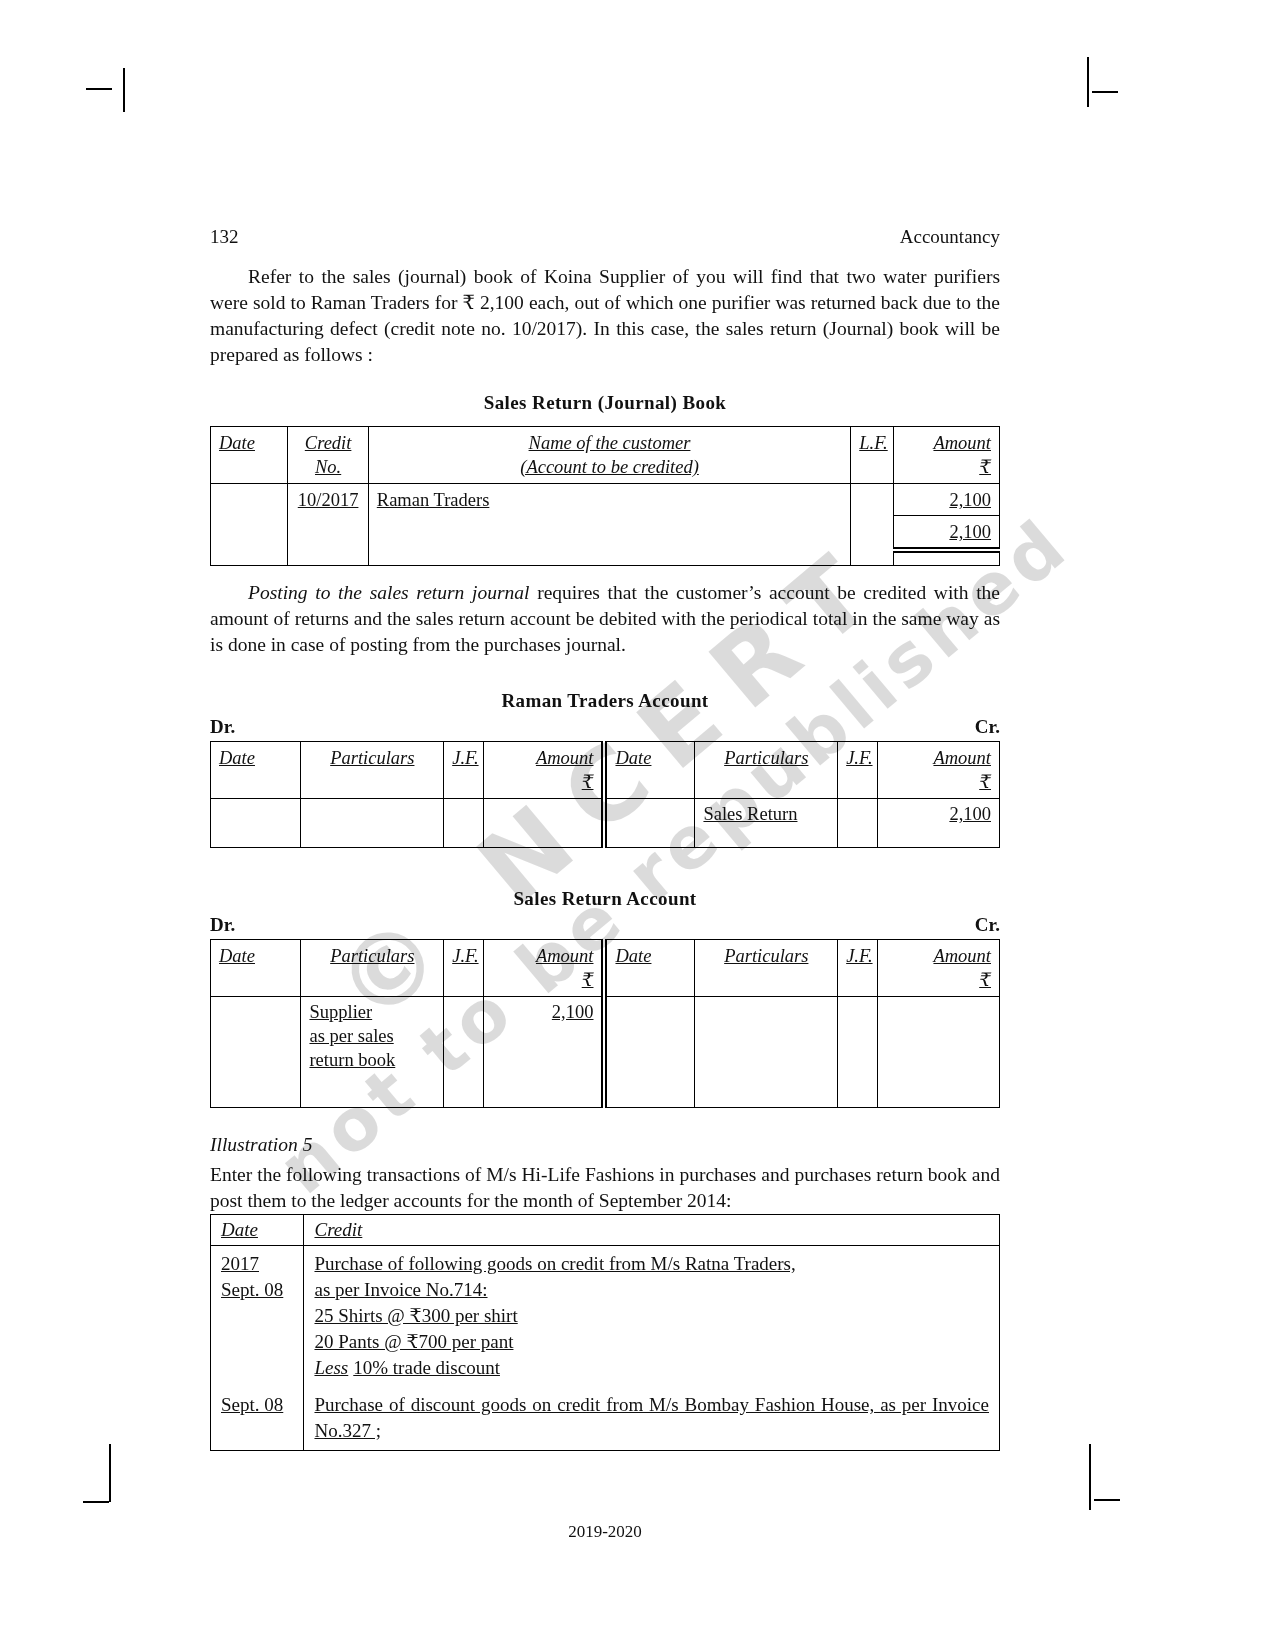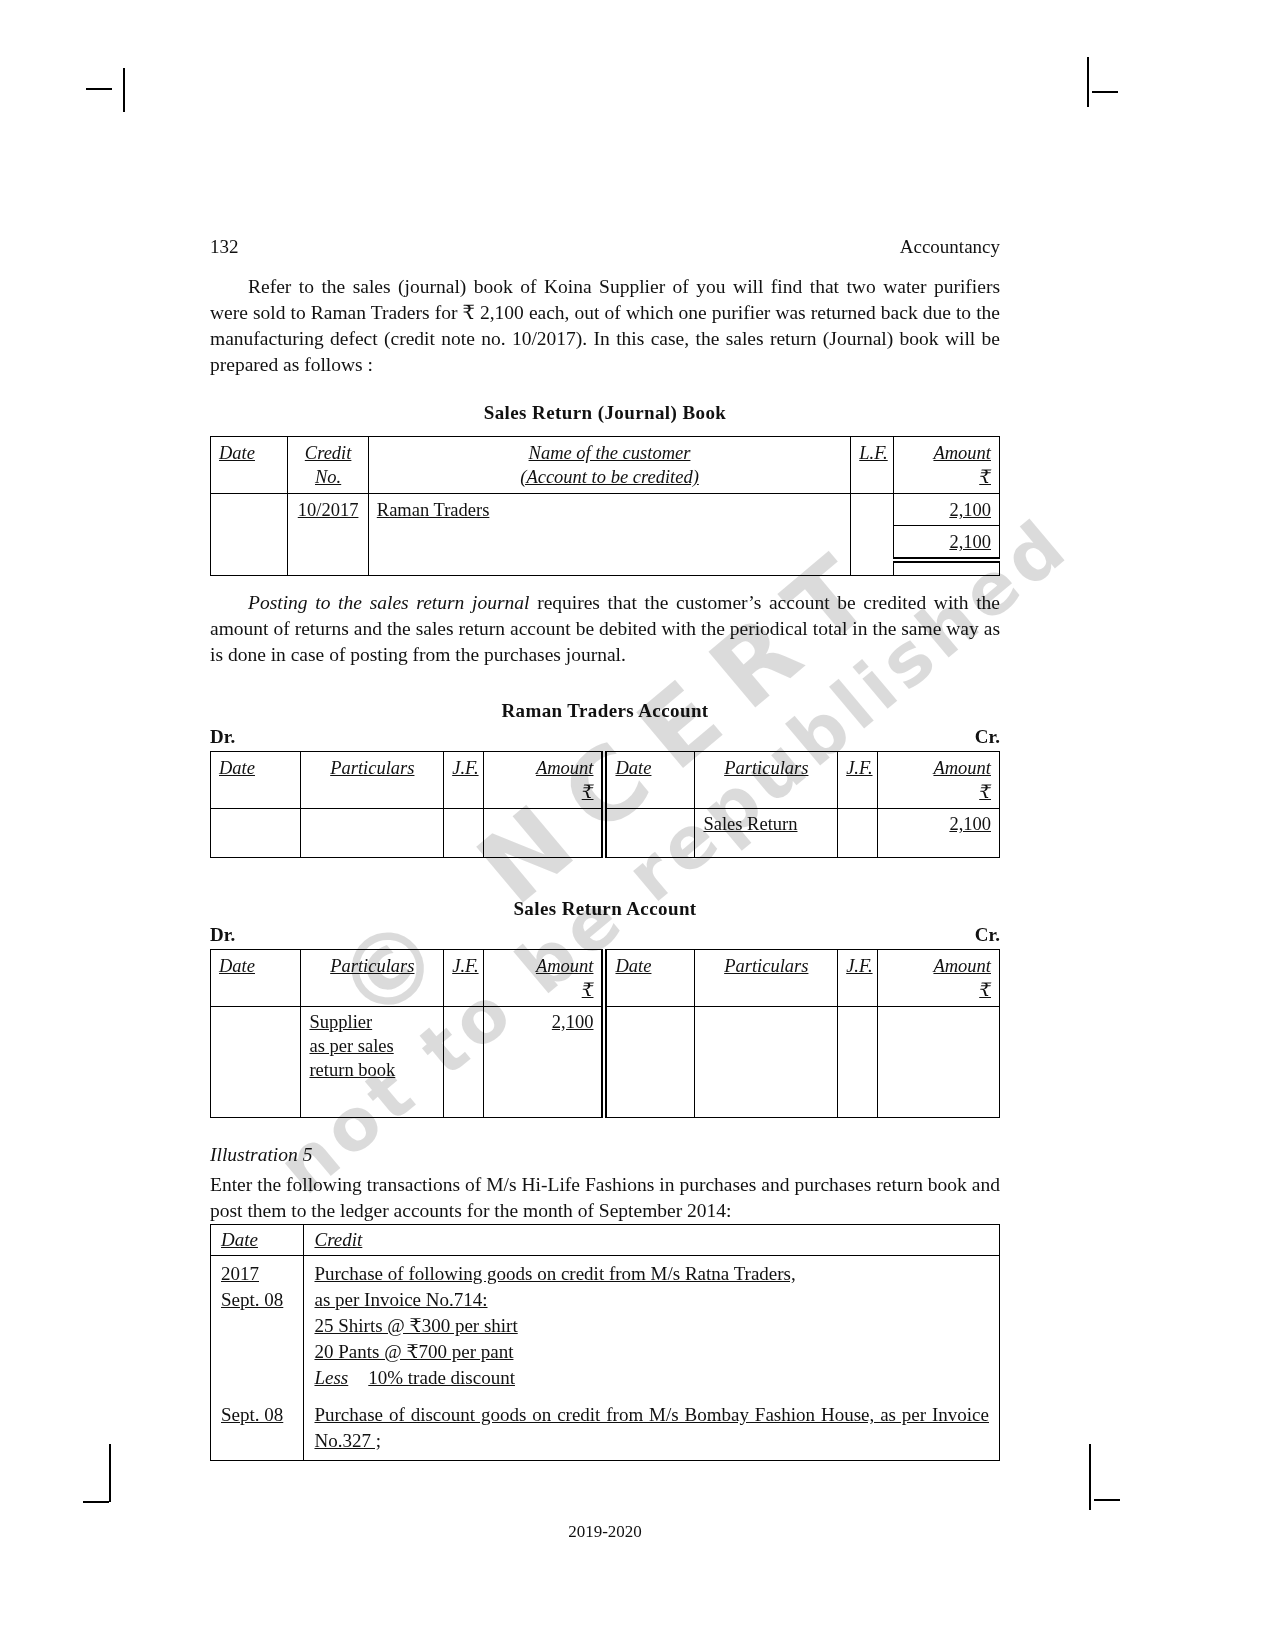--- a/index.html
+++ b/index.html
@@ -23,21 +23,21 @@
     pointer-events: none;
     z-index: 0;
   }
   .watermark .wm1 { font-size: 100px; letter-spacing: 26px; line-height: 1.05; }
   .watermark .wm2 { font-size: 72px; letter-spacing: 6px; line-height: 1.2; }
 
   
   .crop { position: absolute; background: #000; }
 
   
-  .content { position: absolute; left: 210px; top: 236px; width: 790px; z-index: 1; }
+  .content { position: absolute; left: 210px; top: 226px; width: 790px; z-index: 1; }
 
   .page-header {
     display: flex; justify-content: space-between;
     font-size: 19px; margin-bottom: 16px;
   }
 
   p.body-text {
     font-size: 19.5px; line-height: 26px;
     text-align: justify; margin: 0;
   }
@@ -73,21 +73,21 @@
   .srb .amt-double { border-bottom: 6px double #000; }
   .srb .spacer td { height: 12px; padding: 0; }
   .srb tbody td { padding-top: 4px; }
 
   .ledger .row-short td { height: 42px; }
   .ledger .row-tall  td { height: 104px; }
 
   .txn th, .txn td { font-size: 19px; line-height: 26px; }
   .txn td { padding: 5px 10px 6px; }
   .txn th { padding: 2px 10px; }
-  .less-line i { margin-right: 20px; }
+  .less-line i { margin-right: 5px; }
 
   .illus-label { font-style: italic; font-size: 19.5px; margin: 26px 0 6px; }
   .illus-text { margin-bottom: 10px; }
 
   .page-footer {
     position: absolute; left: 210px; top: 1522px; width: 790px;
     text-align: center; font-size: 17px; z-index: 1;
   }
 </style>
 </head>

